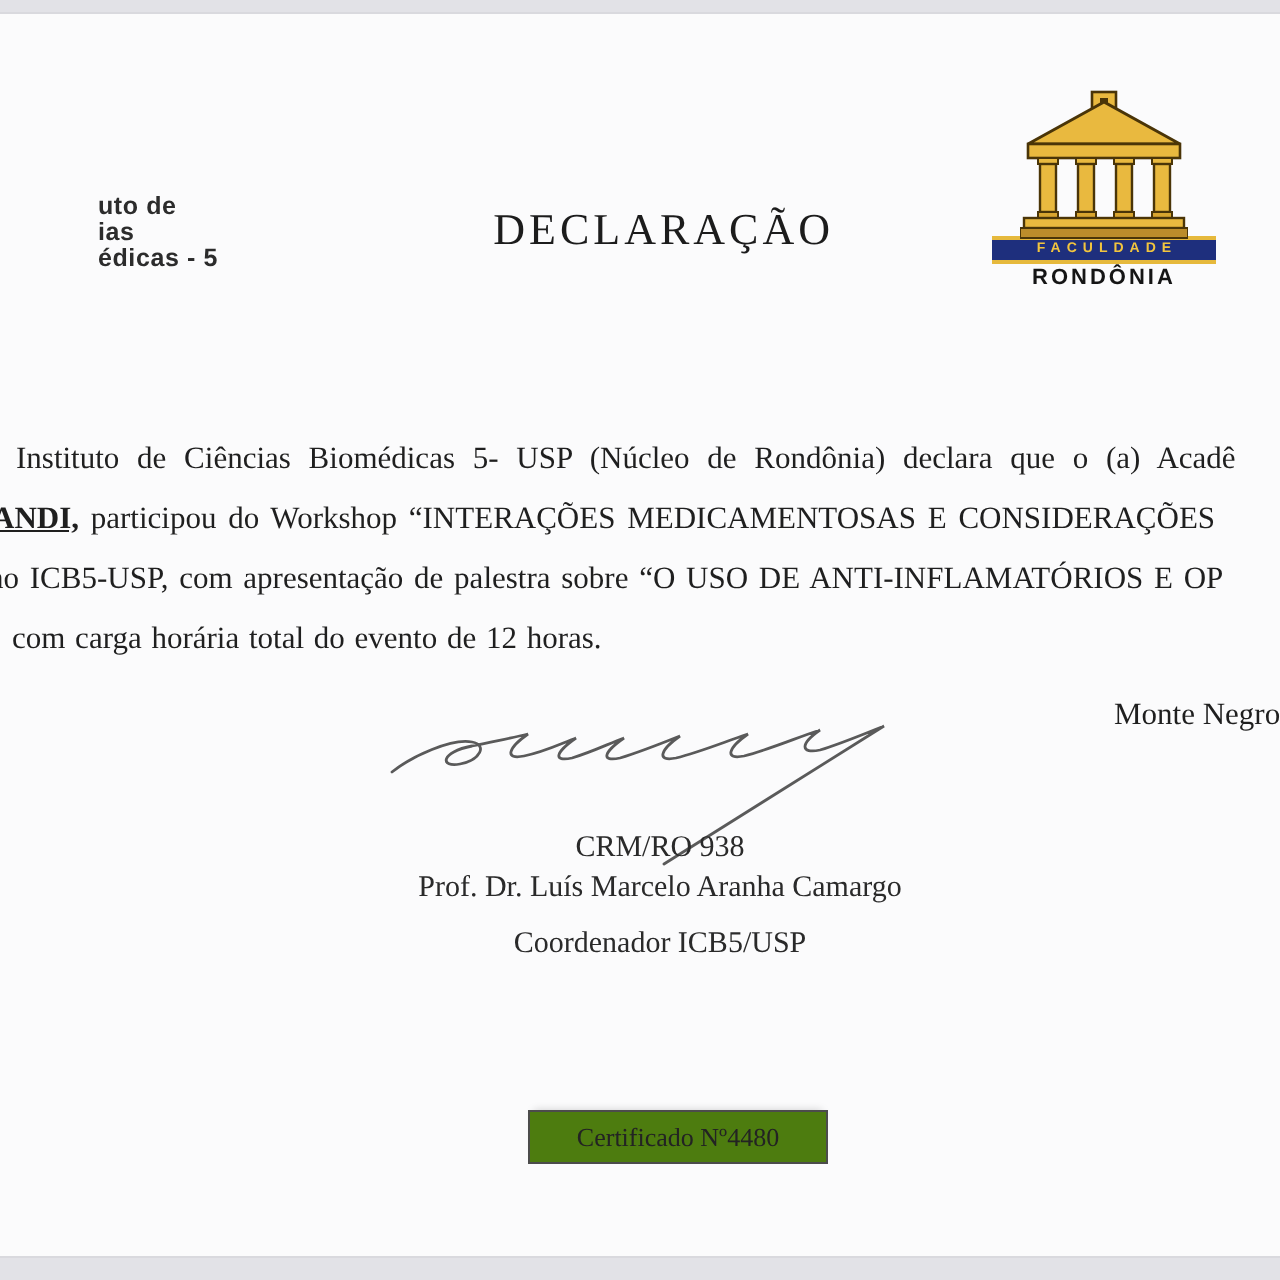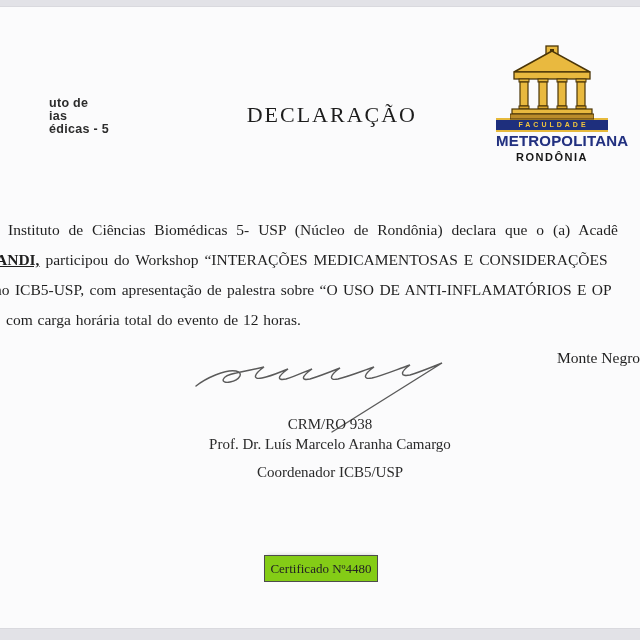--- a/index.html
+++ b/index.html
@@ -67,22 +67,22 @@
 
   
   .sig-svg { position: absolute; left: 190px; top: 354px; pointer-events: none; }
   .sigline { position: absolute; left: 170px; width: 320px; text-align: center;
              color: #2a2a2a; white-space: nowrap; }
   #sig-name { top: 392px; font-size: 15px; margin-top: 44px; }
   #sig-crm  { top: 416px; font-size: 15px; }
   #sig-role { top: 439px; font-size: 15px; margin-top: 25px; }
 
   .cert-box {
-    position: absolute; left: 264px; top: 555px; width: 114px; height: 27px;
-    border: 1.5px solid #4c4c4c; background: #84cc16;
+    position: absolute; left: 264px; top: 555px; width: 150px; height: 27px;
+    border: 1.5px solid #4c4c4c; background: #4d7c0f;
     display: flex; align-items: center; justify-content: center;
     font-size: 13px; color: #232323;
     box-shadow: 0 -3px 4px -3px rgba(0,0,0,.18);
   }
 </style>
 </head>
 <body>
 
 <div id="edge-top" class="edge-bar"></div>
 <div id="edge-bottom" class="edge-bar"></div>
@@ -110,21 +110,20 @@
       <rect x="67" y="38" width="8" height="24" fill="#e9b93f" stroke="#4a3508" stroke-width="1.2"></rect>
       <rect x="9" y="62" width="10" height="3" fill="#d8a52f" stroke="#4a3508" stroke-width="1"></rect>
       <rect x="28" y="62" width="10" height="3" fill="#d8a52f" stroke="#4a3508" stroke-width="1"></rect>
       <rect x="47" y="62" width="10" height="3" fill="#d8a52f" stroke="#4a3508" stroke-width="1"></rect>
       <rect x="66" y="62" width="10" height="3" fill="#d8a52f" stroke="#4a3508" stroke-width="1"></rect>
       <rect x="2" y="65" width="80" height="5" fill="#e9b93f" stroke="#4a3508" stroke-width="1.2"></rect>
       <rect x="0" y="70" width="84" height="5" fill="#bb8c2b" stroke="#4a3508" stroke-width="1"></rect>
     </svg>
   </span>
   <div class="logo-band">FACULDADE</div>
-  <div class="logo-metro">METROPOLITANA</div>
   <div class="logo-rondonia">RONDÔNIA</div>
 </div>
 
 <div id="bl1" class="bline">Instituto de Ciências Biomédicas 5- USP (Núcleo de Rondônia) declara que o (a) Acadê</div>
 <div id="bl2" class="bline"><span class="name-bold">ANDI,</span><span> participou do Workshop “INTERAÇÕES MEDICAMENTOSAS E CONSIDERAÇÕES</span></div>
 <div id="bl3" class="bline"><span>no </span><span class="bold">ICB5-USP,</span><span> com apresentação de palestra sobre “O USO DE ANTI-INFLAMATÓRIOS E OP</span></div>
 <div id="bl4" class="bline">com carga horária total do evento de 12 horas.</div>
 
 <div class="place">Monte Negro,</div>
 

